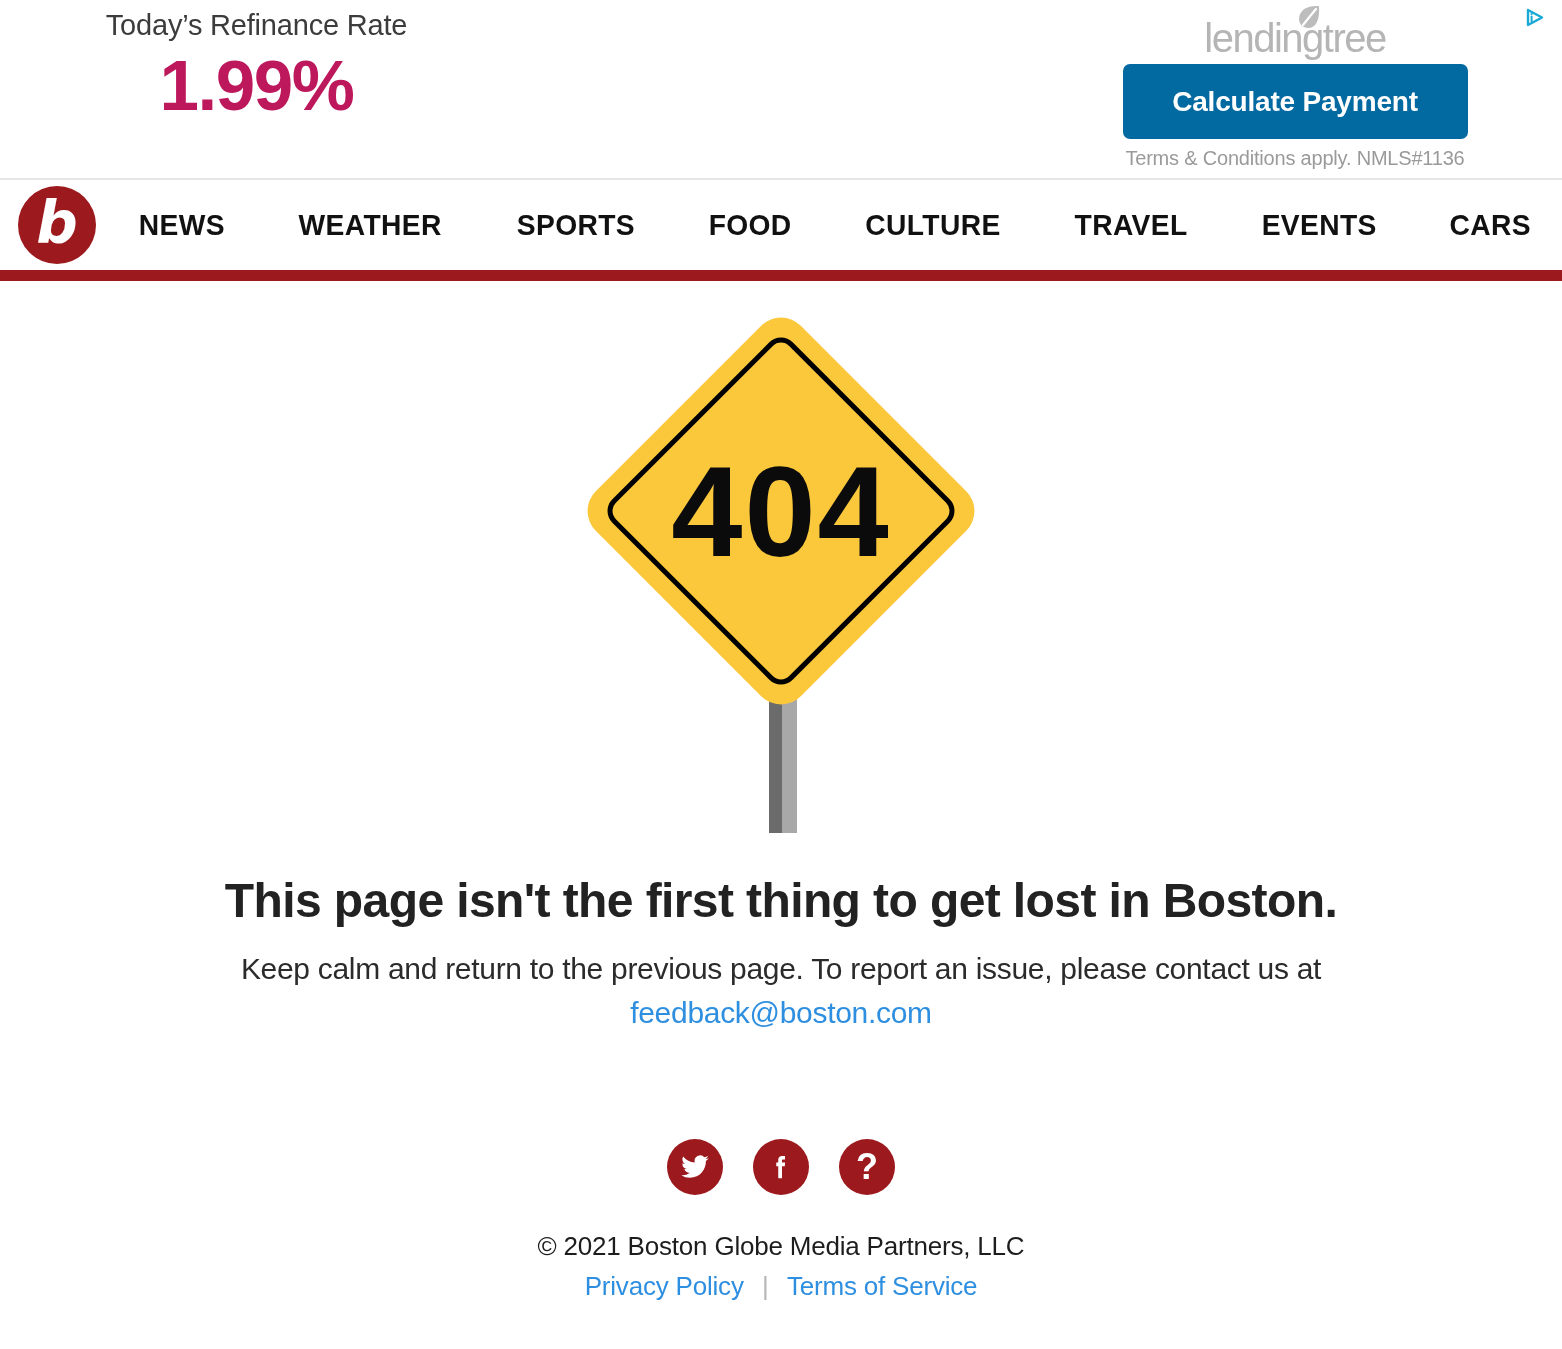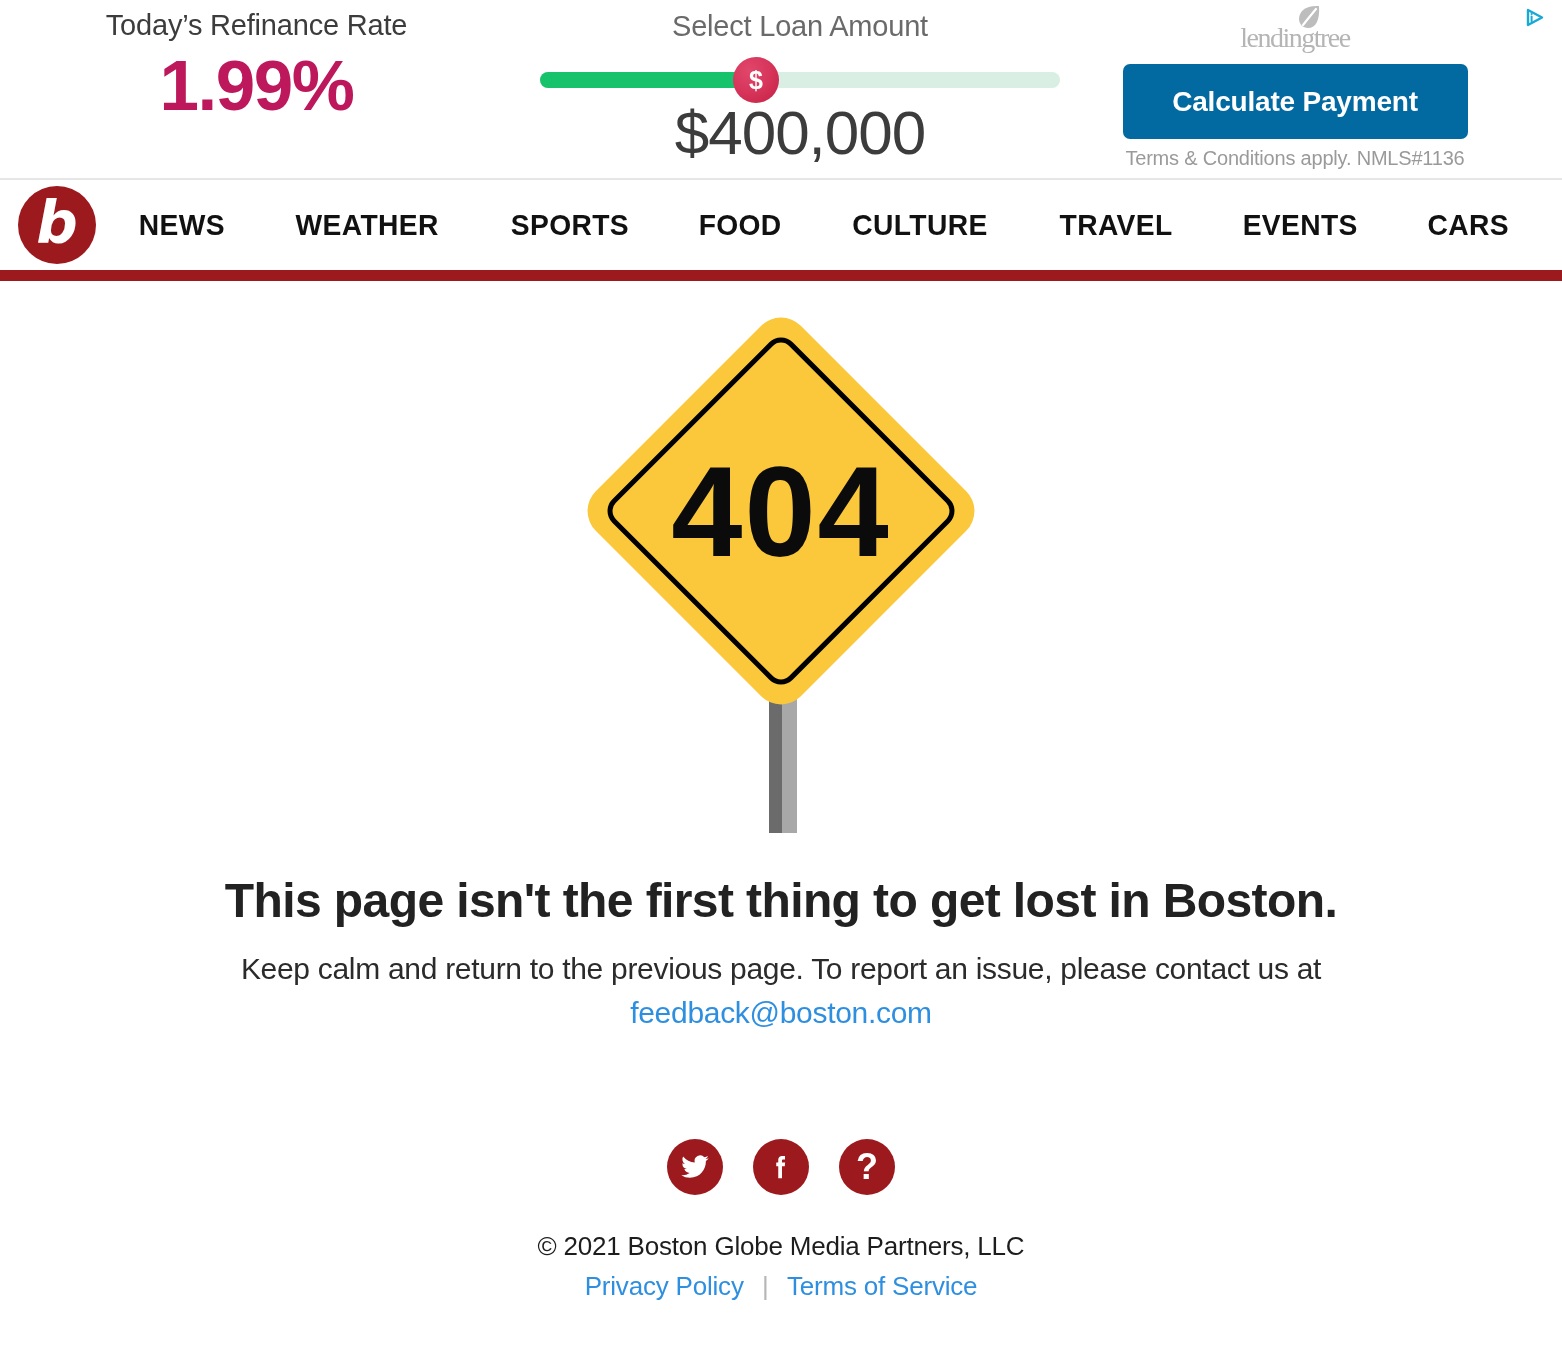--- a/index.html
+++ b/index.html
@@ -130,25 +130,24 @@
     text-align: center;
   }
   .lt-logo {
     height: 58px;
     display: flex;
     align-items: flex-end;
     justify-content: center;
     position: relative;
   }
   .lt-logo-text {
-    font-size: 28px;
+    font-size: 40px;
     color: #b5b5b5;
     letter-spacing: -1.5px;
     line-height: 44px;
-    font-family: Liberation Serif, serif;
   }
   .lt-leaf {
     position: absolute;
     left: 199px;
     top: 0px;
     width: 30px;
     height: 30px;
   }
   .cta-button {
     display: block;
@@ -202,21 +201,21 @@
     font-style: italic;
     line-height: 58px;
     font-family: "DejaVu Sans", sans-serif;
     transform: translateY(-2px);
   }
   .nav-items {
     display: flex;
     align-items: center;
     flex: 1 1 auto;
     justify-content: space-between;
-    padding-right: 50px;
+    padding-right: 28px;
     padding-left: 18px;
   }
   .nav-item {
     font-size: 30px;
     font-weight: bold;
     color: #111111;
     letter-spacing: 0.4px;
     text-decoration: none;
     cursor: pointer;
     white-space: nowrap;
@@ -325,29 +324,20 @@
       <circle cx="9.6" cy="8.0" r="1.1" fill="#19a9d5"></circle>
       <path d="M9.6 10.4 L9.6 15.2" stroke="#19a9d5" stroke-width="2" stroke-linecap="round"></path>
     </svg>
   </span>
 
   <div class="ad-rate">
     <div class="ad-rate-label">Today’s Refinance Rate</div>
     <div class="ad-rate-value">1.99%</div>
   </div>
 
-  <div class="ad-slider">
-    <div class="ad-slider-label">Select Loan Amount</div>
-    <div class="slider-wrap">
-      <div class="slider-track"></div>
-      <div class="slider-fill"></div>
-      <div class="slider-thumb">$</div>
-    </div>
-    <div class="ad-amount">$400,000</div>
-  </div>
 
   <div class="ad-cta">
     <div class="lt-logo">
       <span class="lt-logo-text">lendingtree</span>
       <span class="lt-leaf">
         <svg width="30" height="30" viewBox="0 0 30 30">
           <path d="M25 4 C12 3 5 9 5 17 C5 22 9 26 14 26 C22 26 26 18 25 4 Z" fill="#bdbdbd"></path>
           <path d="M22 7 C17 13 13 18 9 23" stroke="#ffffff" stroke-width="2.2" fill="none" stroke-linecap="round"></path>
         </svg>
       </span>

